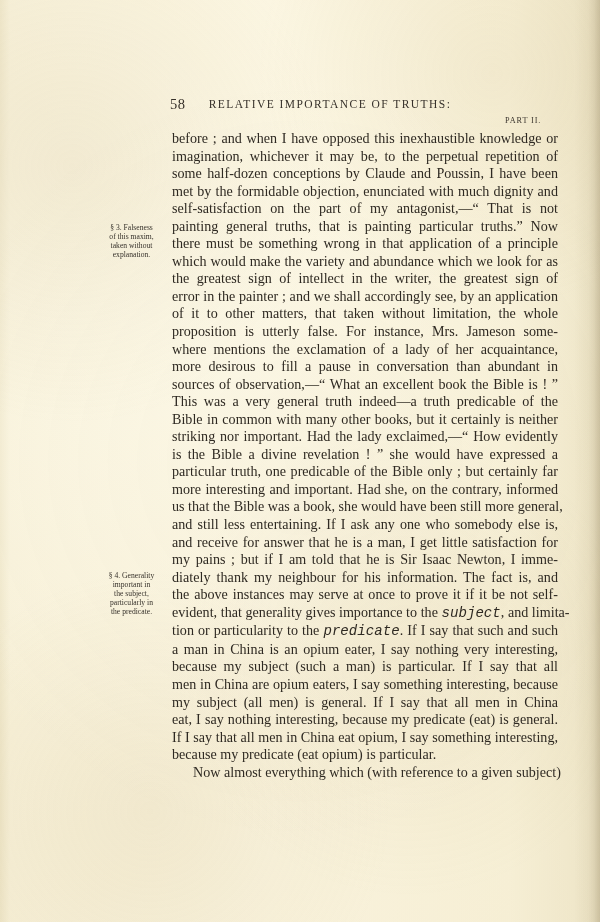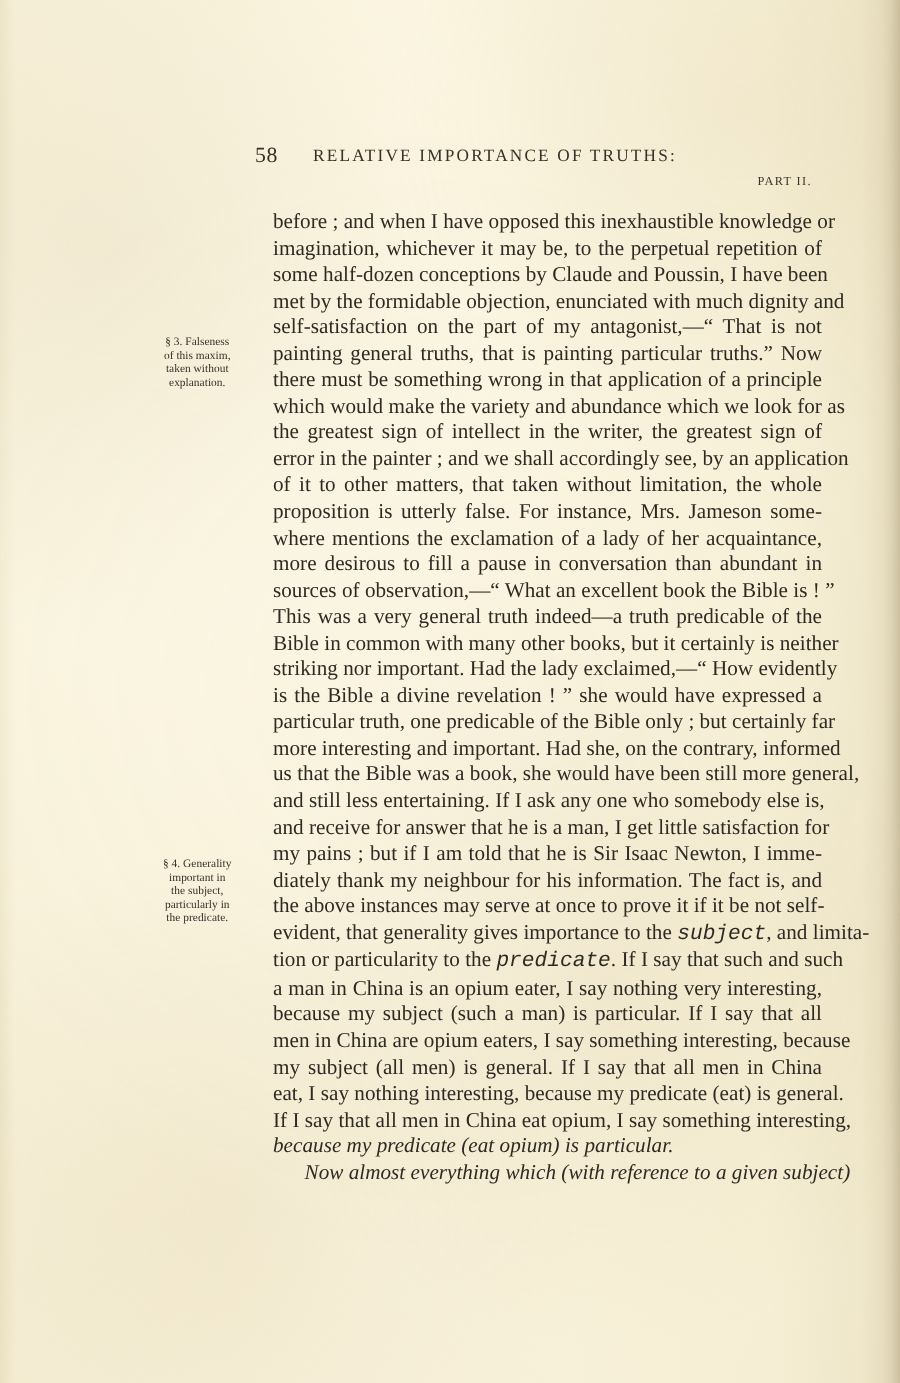--- a/index.html
+++ b/index.html
@@ -97,21 +97,21 @@
   }
 
   
   .body-col {
     position: absolute;
     left: 170px;
     top: 128px;
     width: 390px;
   }
   .para {
-    margin: 12px;
+    margin: 2px;
     font-size: 14.1px;
     line-height: 17.55px;
     text-align: justify;
     color: #2e2922;
     letter-spacing: 0.02px;
     -webkit-hyphens: none;
     hyphens: none;
   }
   .para i {
     font-style: italic;
@@ -120,21 +120,20 @@
 
   
   .ln {
     display: block;
     text-align: justify;
     text-align-last: justify;
     white-space: nowrap;
   }
   .ln.last {
     text-align-last: left;
-    font-style: italic;
   }
   .ln.first-indent {
     text-indent: 21px;
   }
 
   
   .sidenote {
     position: absolute;
     left: 97px;
     width: 69px;

